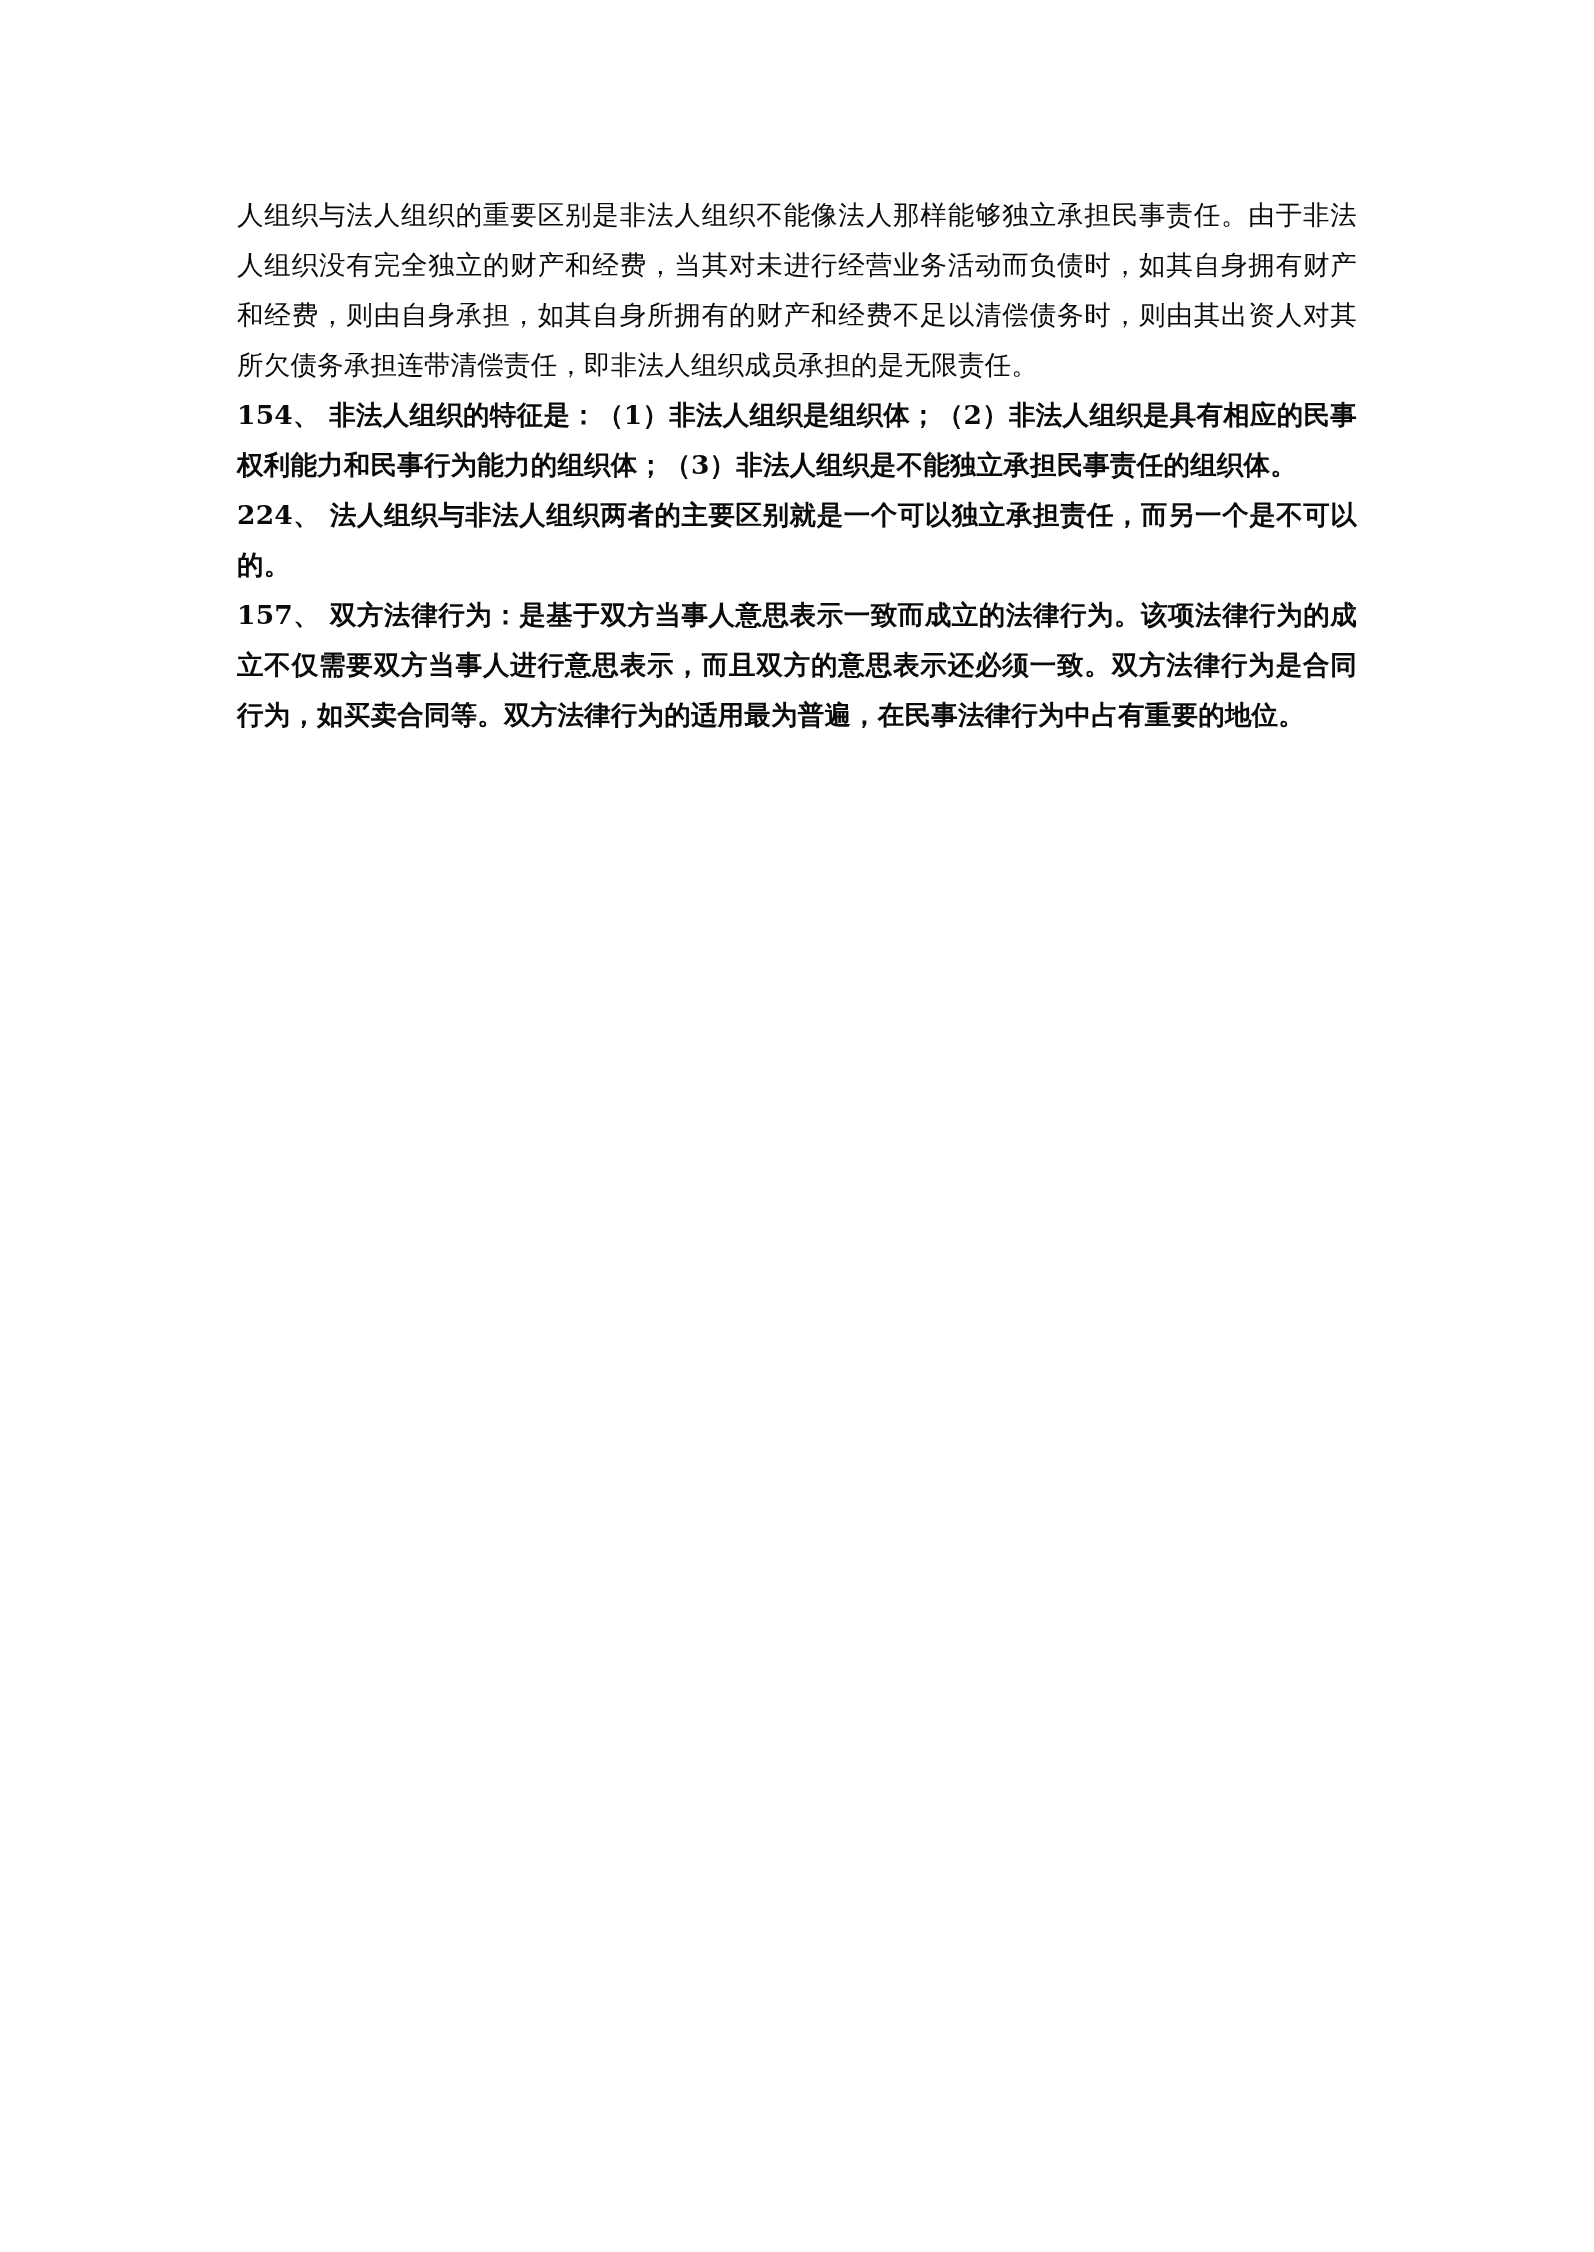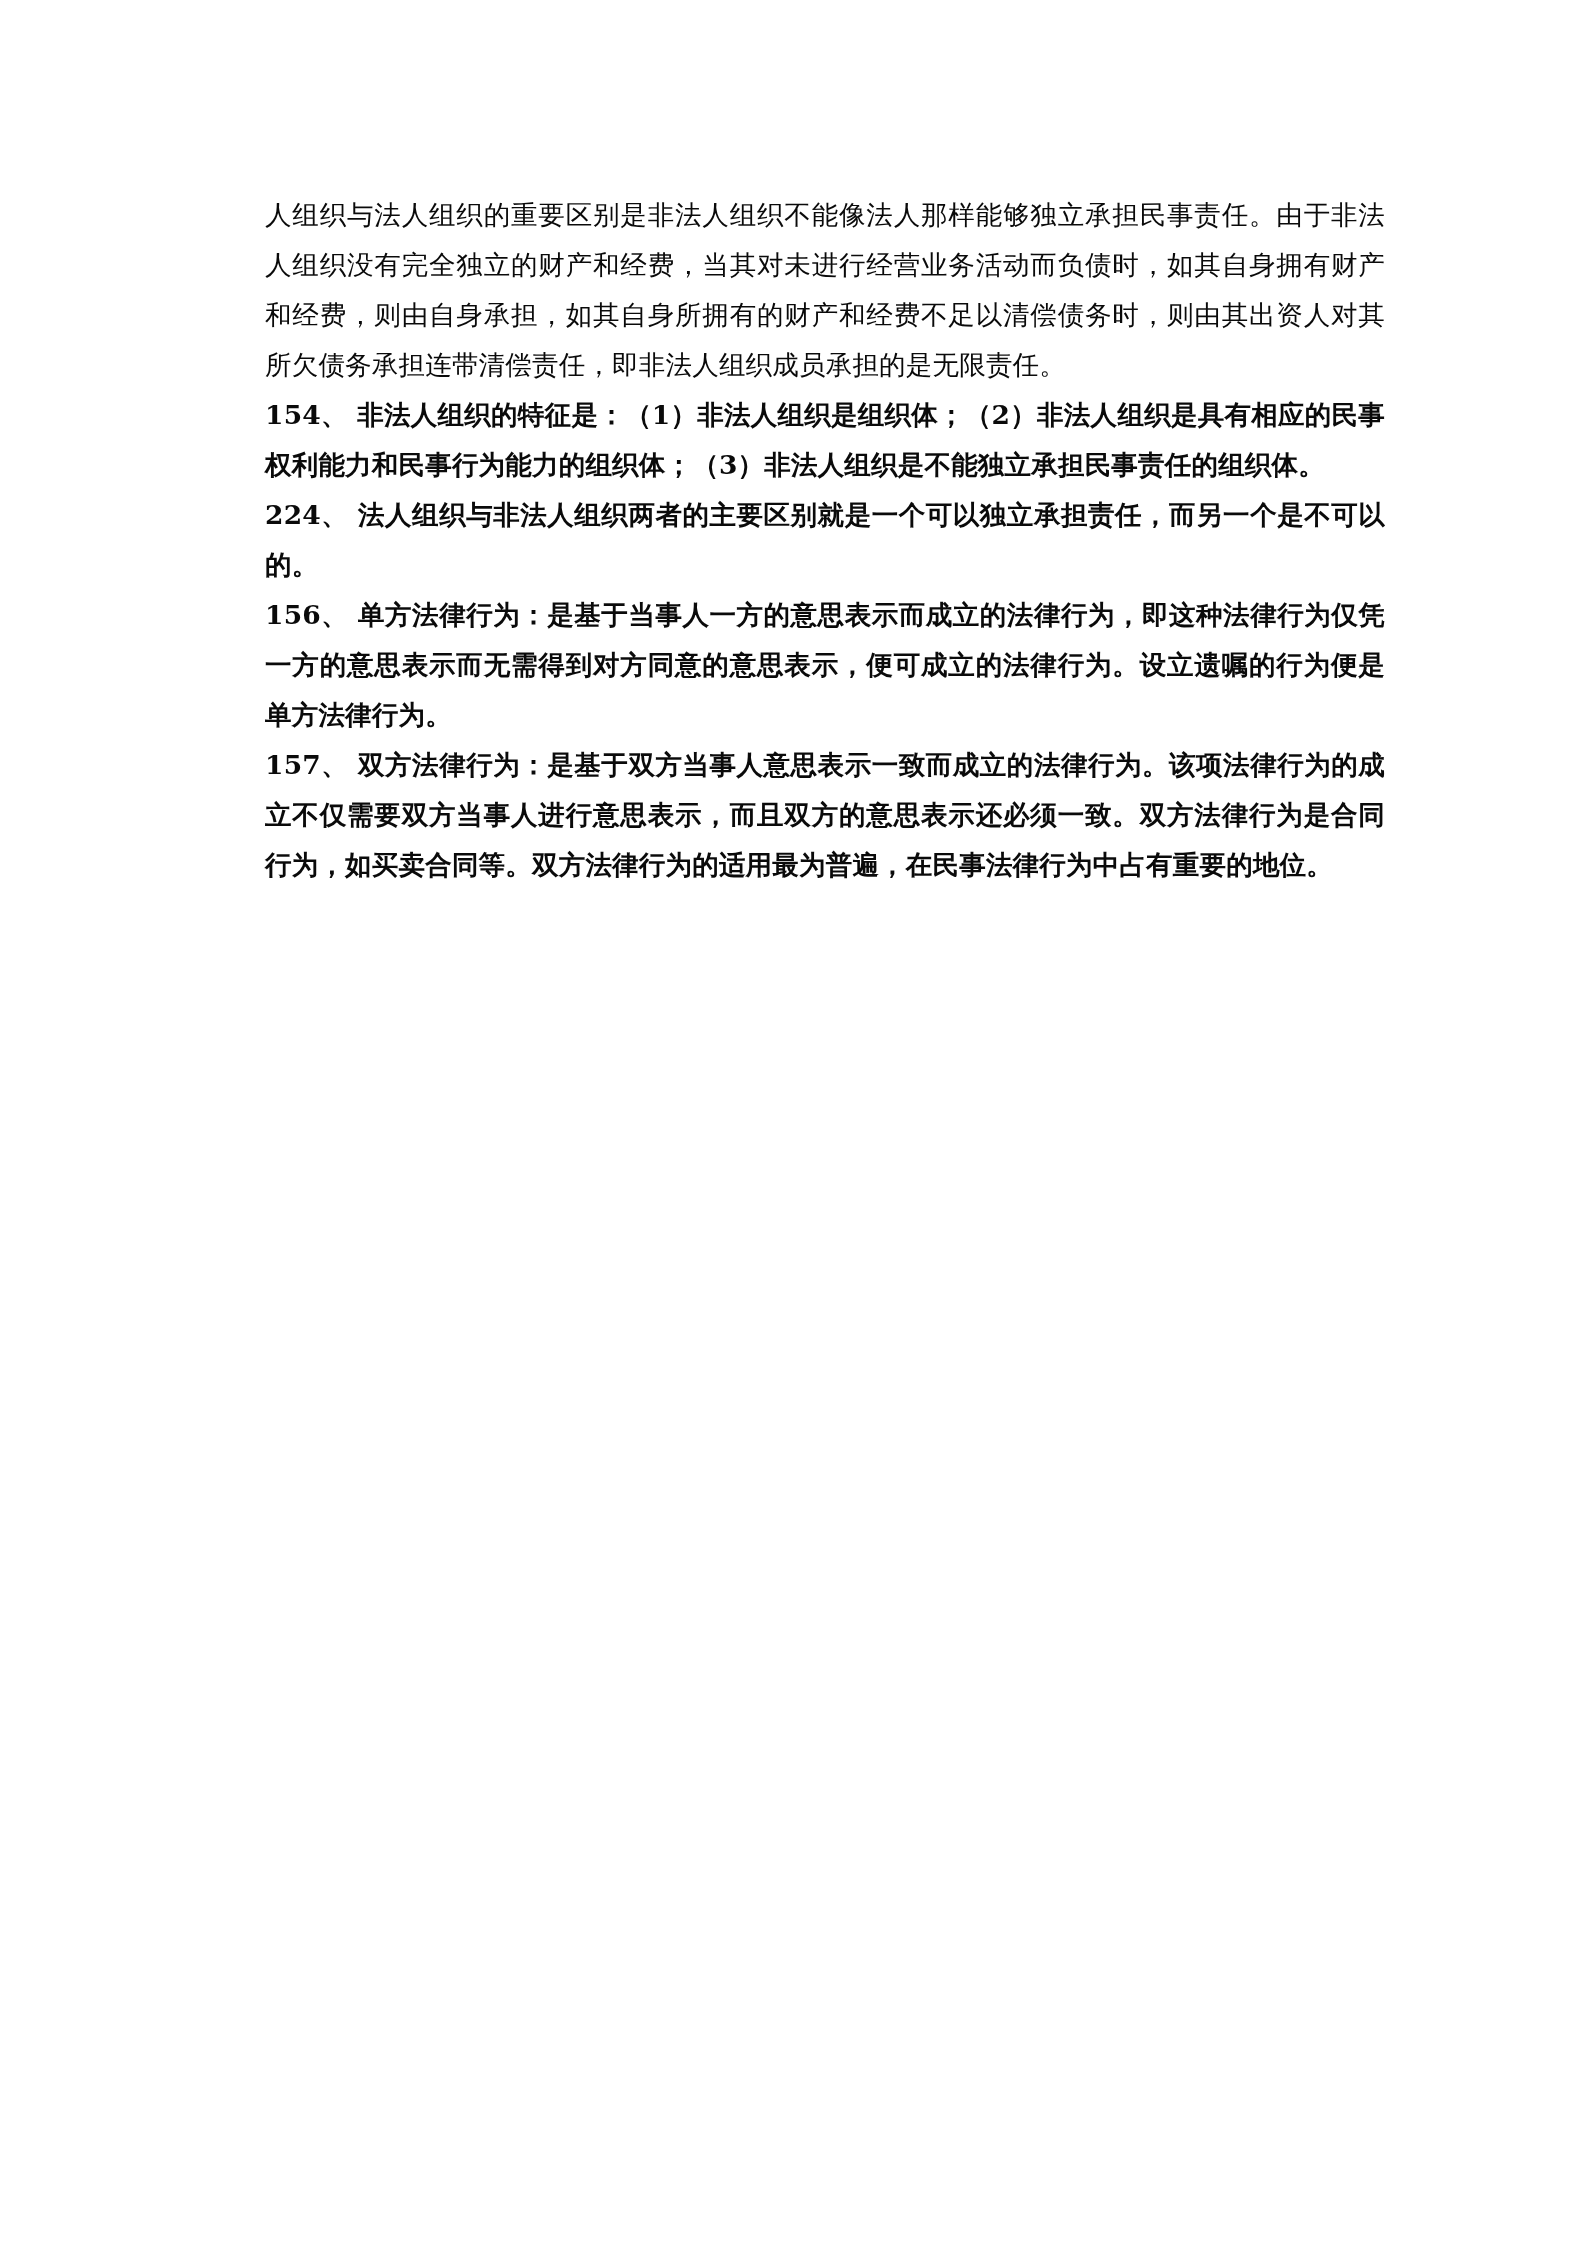--- a/index.html
+++ b/index.html
@@ -21,21 +21,20 @@
     left: 0;
     width: 1594px;
     height: 2252px;
     background: #ffffff;
   }
   .content {
     position: absolute;
     left: 237px;
     top: 190px;
     width: 1120px;
-    margin-left: 28px;
   }
   .para {
     margin: 0 0 0 0;
     font-size: 26.5px;
     line-height: 50px;
     text-align: justify;
     text-justify: inter-ideograph;
     letter-spacing: 0.2px;
     color: #0a0a0a;
   }
@@ -48,16 +47,15 @@
   }
 </style>
 </head>
 <body>
 
 <div class="page">
   <div class="content">
     <p class="para">人组织与法人组织的重要区别是非法人组织不能像法人那样能够独立承担民事责任。由于非法人组织没有完全独立的财产和经费，当其对未进行经营业务活动而负债时，如其自身拥有财产和经费，则由自身承担，如其自身所拥有的财产和经费不足以清偿债务时，则由其出资人对其所欠债务承担连带清偿责任，即非法人组织成员承担的是无限责任。</p>
     <p class="para indent-num">154、 非法人组织的特征是：（1）非法人组织是组织体；（2）非法人组织是具有相应的民事权利能力和民事行为能力的组织体；（3）非法人组织是不能独立承担民事责任的组织体。</p>
     <p class="para indent-num">224、 法人组织与非法人组织两者的主要区别就是一个可以独立承担责任，而另一个是不可以的。</p>
-    <p class="para indent-num">156、 单方法律行为：是基于当事人一方的意思表示而成立的法律行为，即这种法律行为仅凭一方的意思表示而无需得到对方同意的意思表示，便可成立的法律行为。设立遗嘱的行为便是单方法律行为。</p>
     <p class="para indent-num">157、 双方法律行为：是基于双方当事人意思表示一致而成立的法律行为。该项法律行为的成立不仅需要双方当事人进行意思表示，而且双方的意思表示还必须一致。双方法律行为是合同行为，如买卖合同等。双方法律行为的适用最为普遍，在民事法律行为中占有重要的地位。</p>
   </div>
 </div>
 
 </body></html>

